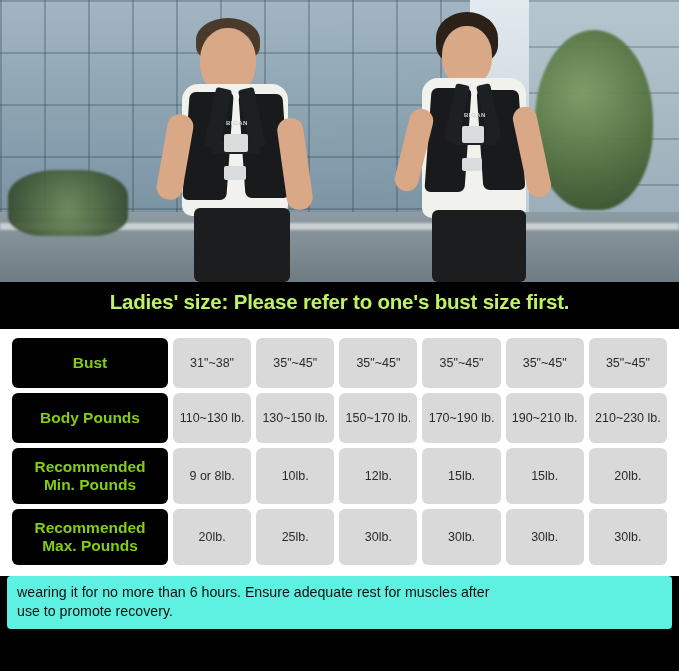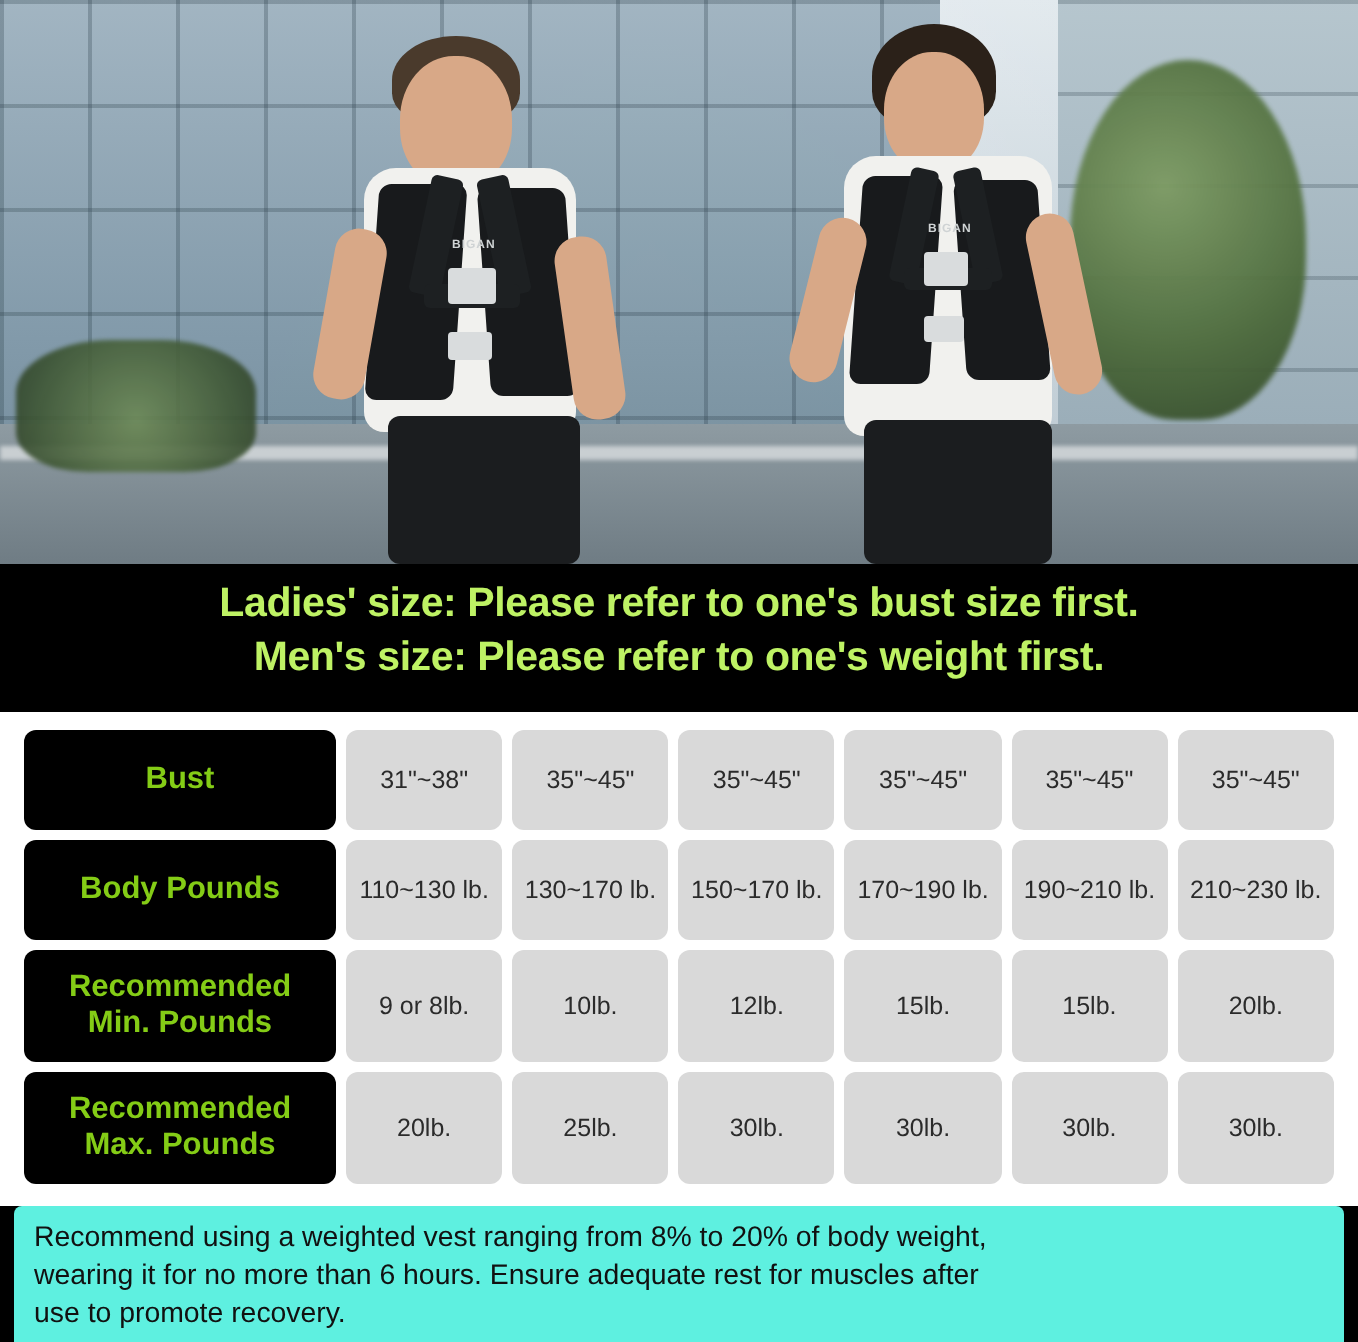--- a/index.html
+++ b/index.html
@@ -271,39 +271,38 @@
       <div class="buckle b2"></div>
       <div class="arm a1"></div>
       <div class="arm a2"></div>
       <div class="shorts"></div>
       <div class="logo">BIGAN</div>
     </div>
   </div>
 
   <div class="headline">
     <div class="line">Ladies' size: Please refer to one's bust size first.</div>
-    <div class="line">Men's size: Please refer to one's weight first.</div>
   </div>
 
   <div class="table-wrap">
     <table class="size-table">
       <tbody>
         <tr>
           <th class="rowhead">Bust</th>
           <td class="cell">31"~38"</td>
           <td class="cell">35"~45"</td>
           <td class="cell">35"~45"</td>
           <td class="cell">35"~45"</td>
           <td class="cell">35"~45"</td>
           <td class="cell">35"~45"</td>
         </tr>
         <tr>
           <th class="rowhead">Body Pounds</th>
           <td class="cell">110~130 lb.</td>
-          <td class="cell">130~170 lb.</td>
+          <td class="cell">130~150 lb.</td>
           <td class="cell">150~170 lb.</td>
           <td class="cell">170~190 lb.</td>
           <td class="cell">190~210 lb.</td>
           <td class="cell">210~230 lb.</td>
         </tr>
         <tr class="tall">
           <th class="rowhead">
             <div>Recommended</div>
             <div>Min. Pounds</div>
           </th>
@@ -324,18 +323,17 @@
           <td class="cell">30lb.</td>
           <td class="cell">30lb.</td>
           <td class="cell">30lb.</td>
           <td class="cell">30lb.</td>
         </tr>
       </tbody>
     </table>
   </div>
 
   <div class="note">
-    <span>Recommend using a weighted vest ranging from 8% to 20% of body weight,</span>
     <span>wearing it for no more than 6 hours. Ensure adequate rest for muscles after</span>
     <span>use to promote recovery.</span>
   </div>
 
 </div>
 
 </body></html>

